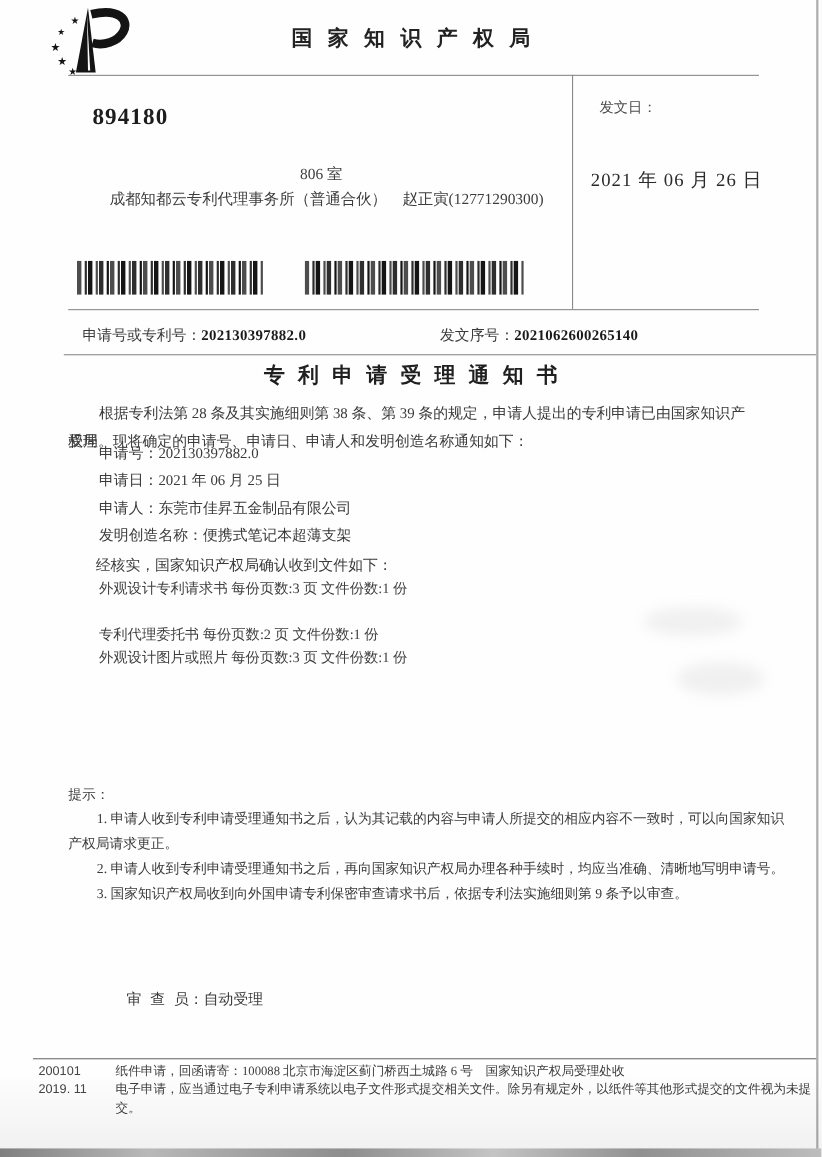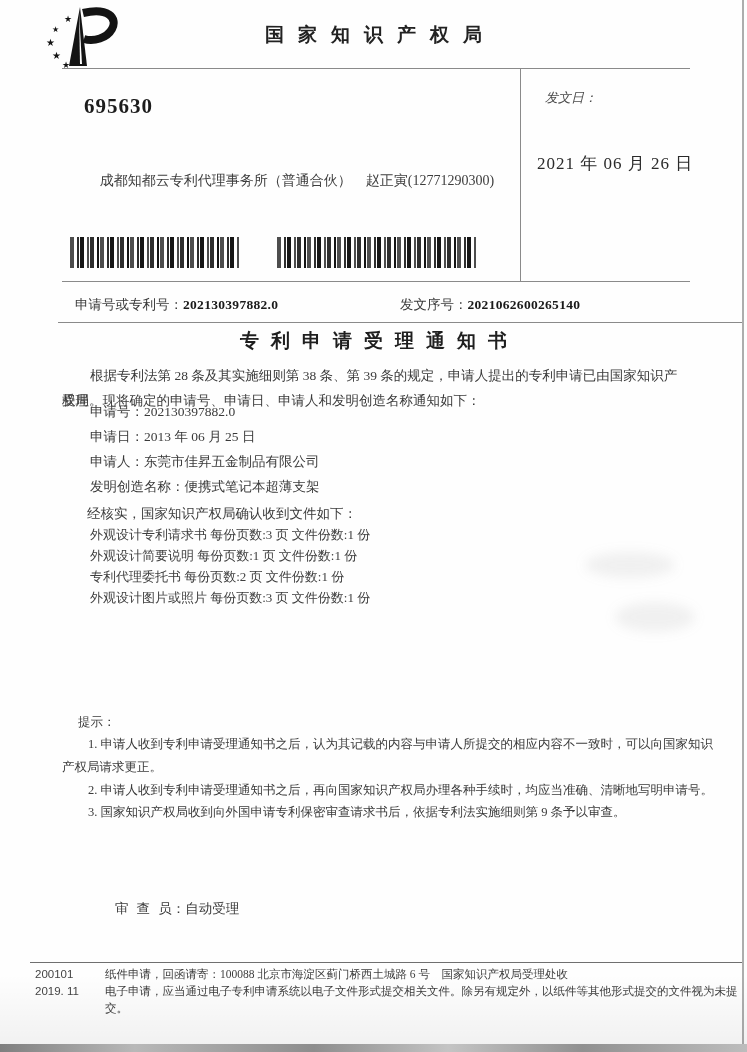--- a/index.html
+++ b/index.html
@@ -24,21 +24,21 @@
   .box-bottom{top:281px;left:62px;width:628px;height:1px;}
   .ref-rule{top:322px;left:58px;width:684px;height:1px;}
   .footer-rule{top:962px;left:30px;width:712px;height:1px;background:#6f6f6f;}
   .scan-edge{top:0;left:742px;width:2px;height:1045px;background:#adadad;}
   
   .postal{top:94px;left:84px;font-size:21px;font-weight:700;color:#1c1c1c;letter-spacing:1px;}
   .addr1{top:128px;left:62px;width:460px;text-align:center;font-size:14px;color:#3d3d3d;}
   .addr2{top:150px;left:62px;width:460px;text-align:center;font-size:14px;color:#3d3d3d;}
   .addr3{top:172px;left:62px;width:470px;text-align:center;font-size:14px;color:#3d3d3d;}
   
-  .issue-label{top:89px;left:545px;font-size:13px;color:#4a4a4a;font-style:italic;}
+  .issue-label{top:89px;left:545px;font-size:13px;color:#4a4a4a;}
   .issue-date{top:152px;left:537px;font-size:17px;color:#2a2a2a;letter-spacing:1px;}
   
   .barcode{top:237px;height:31px;display:flex;overflow:hidden;align-items:stretch;}
   .bc1{left:70px;width:170px;}
   .bc2{left:277px;width:200px;}
   
   .ref-row{top:296px;font-size:13.5px;color:#3a3a3a;}
   .ref-left{left:75px;}
   .ref-right{left:400px;}
   .ref-row b{color:#1a1a1a;font-weight:700;letter-spacing:.3px;}
@@ -48,21 +48,21 @@
     font-family:"Liberation Sans","DejaVu Sans",sans-serif;
     font-weight:700;font-size:19px;letter-spacing:12px;color:#1f1f1f;text-indent:12px;
   }
   .para{left:62px;width:628px;font-size:13.5px;line-height:25px;color:#3a3a3a;}
   .para-1{top:363px;text-indent:28px;}
   .para-2{top:388px;}
   .field{left:90px;font-size:13.5px;color:#3a3a3a;}
   .confirm{top:505px;left:87px;font-size:13.5px;color:#3a3a3a;}
   .doc-item{left:90px;font-size:13px;color:#3f3f3f;}
   
-  .tips-head{top:714px;left:62px;font-size:12.5px;color:#3a3a3a;margin-left:16px;}
+  .tips-head{top:714px;left:62px;font-size:12.5px;color:#3a3a3a;}
   .tip{left:62px;width:656px;font-size:12.5px;line-height:23px;color:#3a3a3a;text-indent:26px;}
   .tip-1{top:733px;}
   .tip-2{top:779px;}
   .tip-3{top:801px;}
   
   .sign-row{top:900px;font-size:13.5px;color:#3a3a3a;}
   .sign-left{left:115px;font-family:Liberation Mono, monospace;}
   .sign-right{left:385px;}
   
   .foot-codes{top:966px;left:35px;font-size:11.5px;line-height:17px;color:#444;
@@ -97,21 +97,22 @@
       <text x="24" y="62" font-size="9" fill="#141414">★</text>
     </svg>
   </div>
   <div class="abs agency-title">国家知识产权局</div>
 
   <div class="abs rule hdr-rule"></div>
   <div class="abs rule box-vline"></div>
   <div class="abs rule box-bottom"></div>
   <div class="abs scan-edge"></div>
 
-  <div class="abs postal">695630</div>
+  <div class="abs postal">894180</div>
+  <div class="abs addr2">806 室</div>
   <div class="abs addr3">成都知都云专利代理事务所（普通合伙）　赵正寅(12771290300)</div>
 
   <div class="abs issue-label">发文日：</div>
   <div class="abs issue-date">2021 年 06 月 26 日</div>
 
   <div class="abs barcode bc1">
       <span style="flex:0 0 4px;background:#4d4d4d"></span>
       <span style="flex:0 0 3px;background:transparent"></span>
       <span style="flex:0 0 2px;background:#2e2e2e"></span>
       <span style="flex:0 0 1px;background:transparent"></span>
@@ -272,33 +273,32 @@
   <div class="abs rule ref-rule"></div>
 
   <div class="abs doc-title">专利申请受理通知书</div>
   <div class="abs para para-1">根据专利法第 28 条及其实施细则第 38 条、第 39 条的规定，申请人提出的专利申请已由国家知识产权局</div>
   <div class="abs para para-2">受理。现将确定的申请号、申请日、申请人和发明创造名称通知如下：</div>
 
   <div class="abs field" style="top:403px;">
     <span>申请号：</span><span>202130397882.0</span>
   </div>
   <div class="abs field" style="top:428px;">
-    <span>申请日：</span><span>2013 年 06 月 25 日</span>
+    <span>申请日：</span><span>2021 年 06 月 25 日</span>
   </div>
   <div class="abs field" style="top:453px;">
     <span>申请人：</span><span>东莞市佳昇五金制品有限公司</span>
   </div>
   <div class="abs field" style="top:478px;">
     <span>发明创造名称：</span><span>便携式笔记本超薄支架</span>
   </div>
 
   <div class="abs confirm">经核实，国家知识产权局确认收到文件如下：</div>
 
   <div class="abs doc-item" style="top:526px;text-align:right;">外观设计专利请求书  每份页数:3 页  文件份数:1 份</div>
-  <div class="abs doc-item" style="top:547px;">外观设计简要说明  每份页数:1 页  文件份数:1 份</div>
   <div class="abs doc-item" style="top:568px;">专利代理委托书  每份页数:2 页  文件份数:1 份</div>
   <div class="abs doc-item" style="top:589px;">外观设计图片或照片  每份页数:3 页  文件份数:1 份</div>
 
   <div class="abs smudge sm1"></div>
   <div class="abs smudge sm2"></div>
 
   <div class="abs tips-head">提示：</div>
   <div class="abs tip tip-1">1. 申请人收到专利申请受理通知书之后，认为其记载的内容与申请人所提交的相应内容不一致时，可以向国家知识产权局请求更正。</div>
   <div class="abs tip tip-2">2. 申请人收到专利申请受理通知书之后，再向国家知识产权局办理各种手续时，均应当准确、清晰地写明申请号。</div>
   <div class="abs tip tip-3">3. 国家知识产权局收到向外国申请专利保密审查请求书后，依据专利法实施细则第 9 条予以审查。</div>

